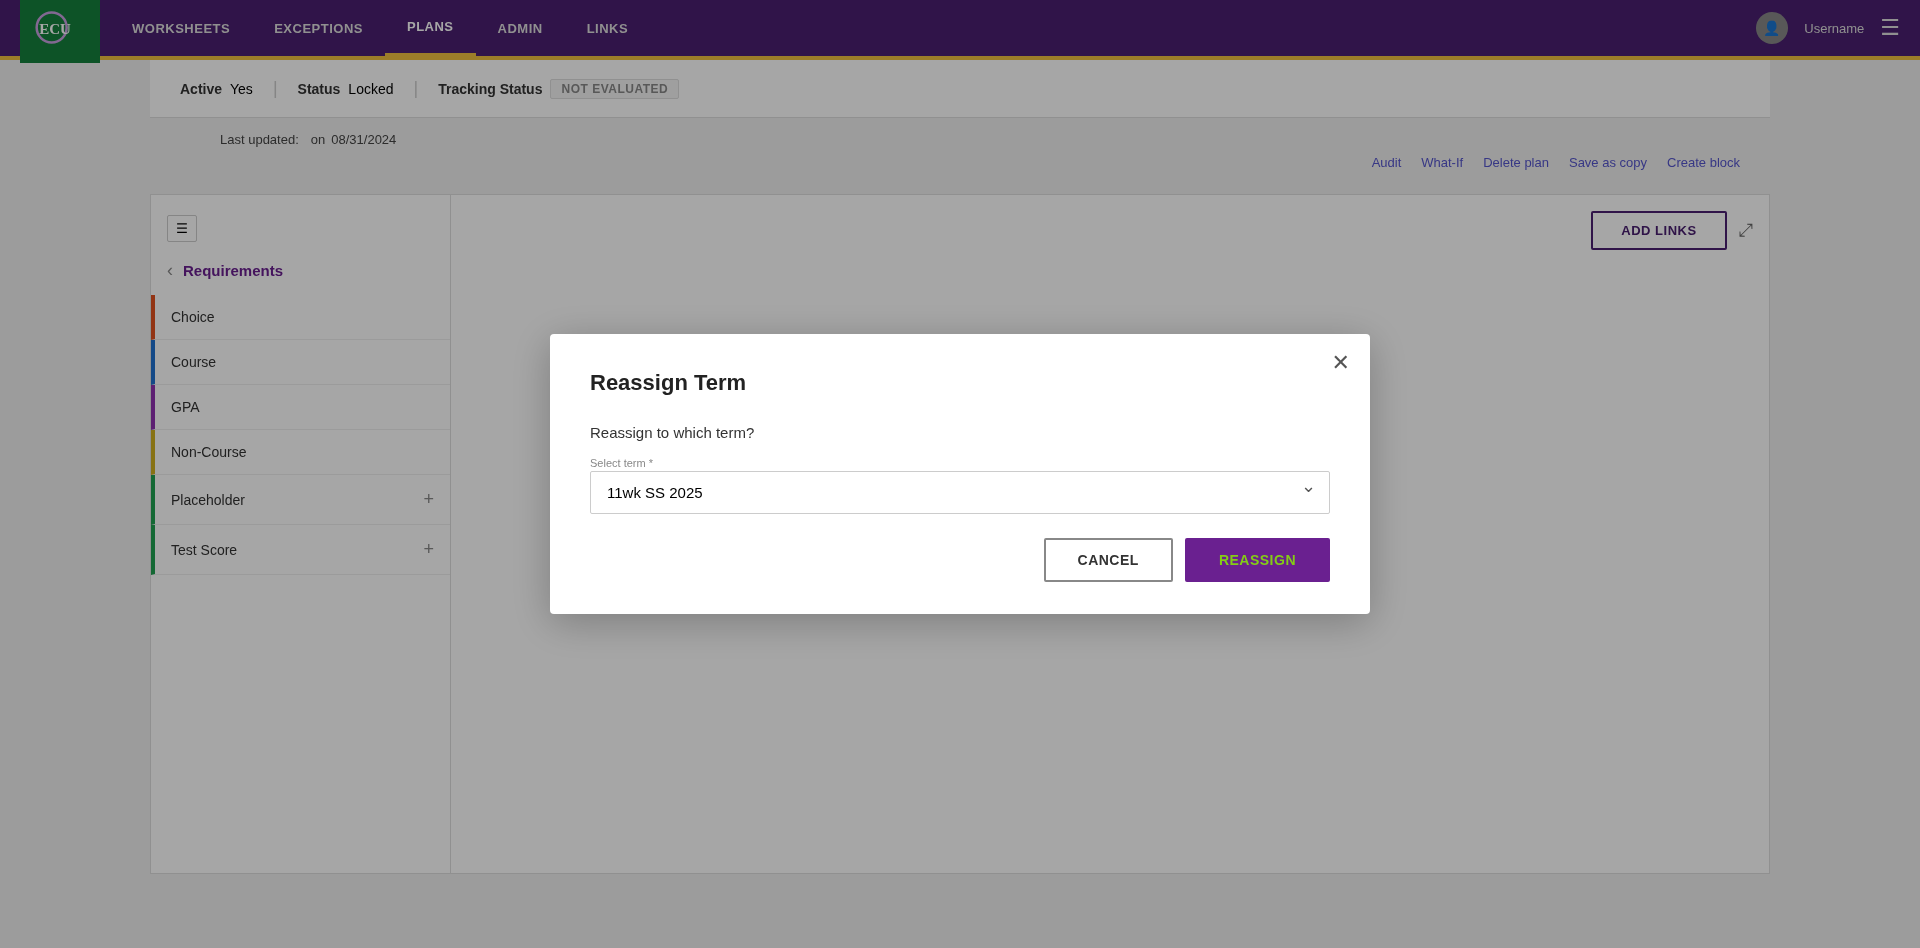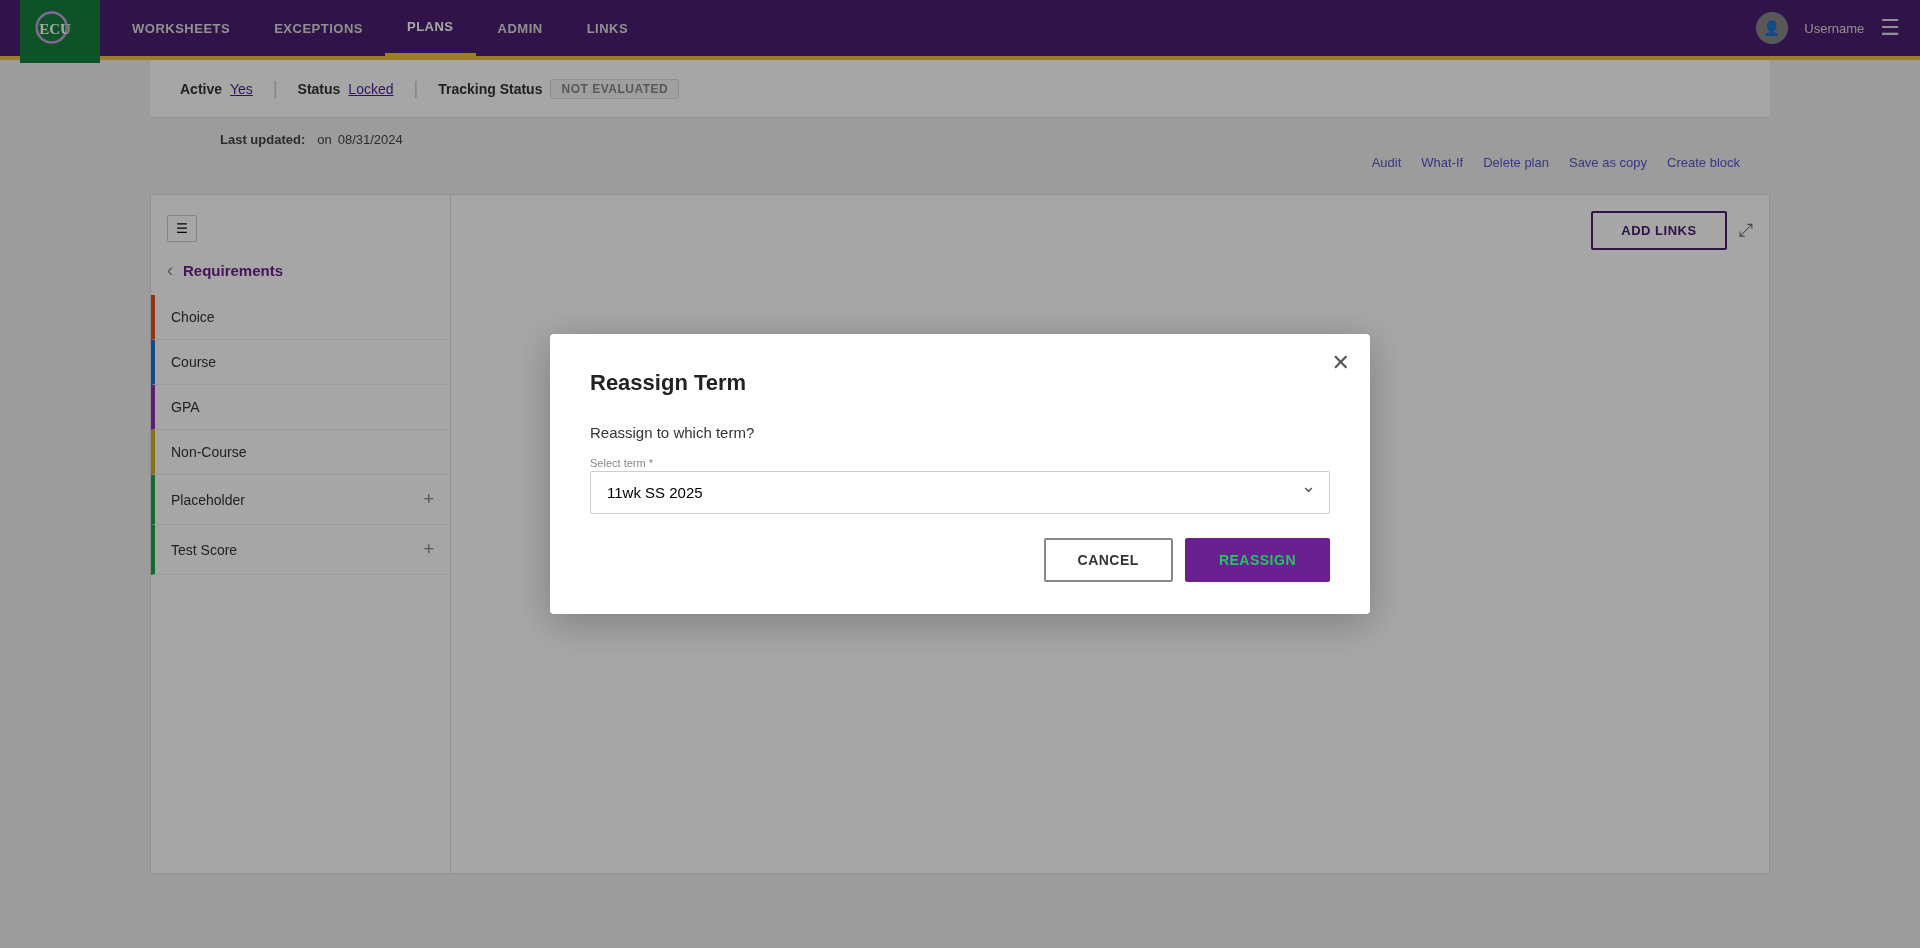--- a/index.html
+++ b/index.html
@@ -76,21 +76,21 @@
       background: #fff;
       padding: 18px 30px;
       display: flex;
       align-items: center;
       gap: 20px;
       border-bottom: 1px solid #ddd;
       margin: 0 150px;
     }
     .status-item { display: flex; align-items: center; gap: 8px; font-size: 14px; }
     .status-label { font-weight: 600; color: #333; }
-    .status-value { color: #4c1d95; text-decoration: underline; }
+    .status-value { color: #000000; }
     .status-divider { color: #ccc; font-size: 18px; }
     .tracking-badge {
       background: #f5f5f5;
       border: 1px solid #ddd;
       padding: 2px 10px;
       font-size: 12px;
       font-weight: 600;
       color: #888;
       border-radius: 2px;
       letter-spacing: 0.5px;
@@ -99,21 +99,21 @@
     
     .update-bar {
       padding: 14px 30px 4px;
       margin: 0 150px;
       display: flex;
       align-items: center;
       gap: 6px;
       font-size: 13px;
       color: #444;
     }
-    .update-bar .label { font-weight: 700; padding-left: 40px; }
+    .update-bar .label { font-weight: 400; padding-left: 40px; }
     .update-bar .username { font-weight: 600; color: #555; }
 
     
     .action-links {
       padding: 4px 30px 14px;
       margin: 0 150px;
       display: flex;
       gap: 20px;
       justify-content: flex-end;
     }
@@ -284,21 +284,21 @@
       font-weight: 700;
       font-size: 14px;
       letter-spacing: 0.5px;
       padding: 12px 32px;
       cursor: pointer;
       border-radius: 2px;
     }
     .reassign-btn {
       background: #6a2090;
       border: 2px solid #6a2090;
-      color: #22c55e;
+      color: #84cc16;
       font-weight: 700;
       font-size: 14px;
       letter-spacing: 0.5px;
       padding: 12px 32px;
       cursor: pointer;
       border-radius: 2px;
     }
   </style>
 </head>
 <body>

